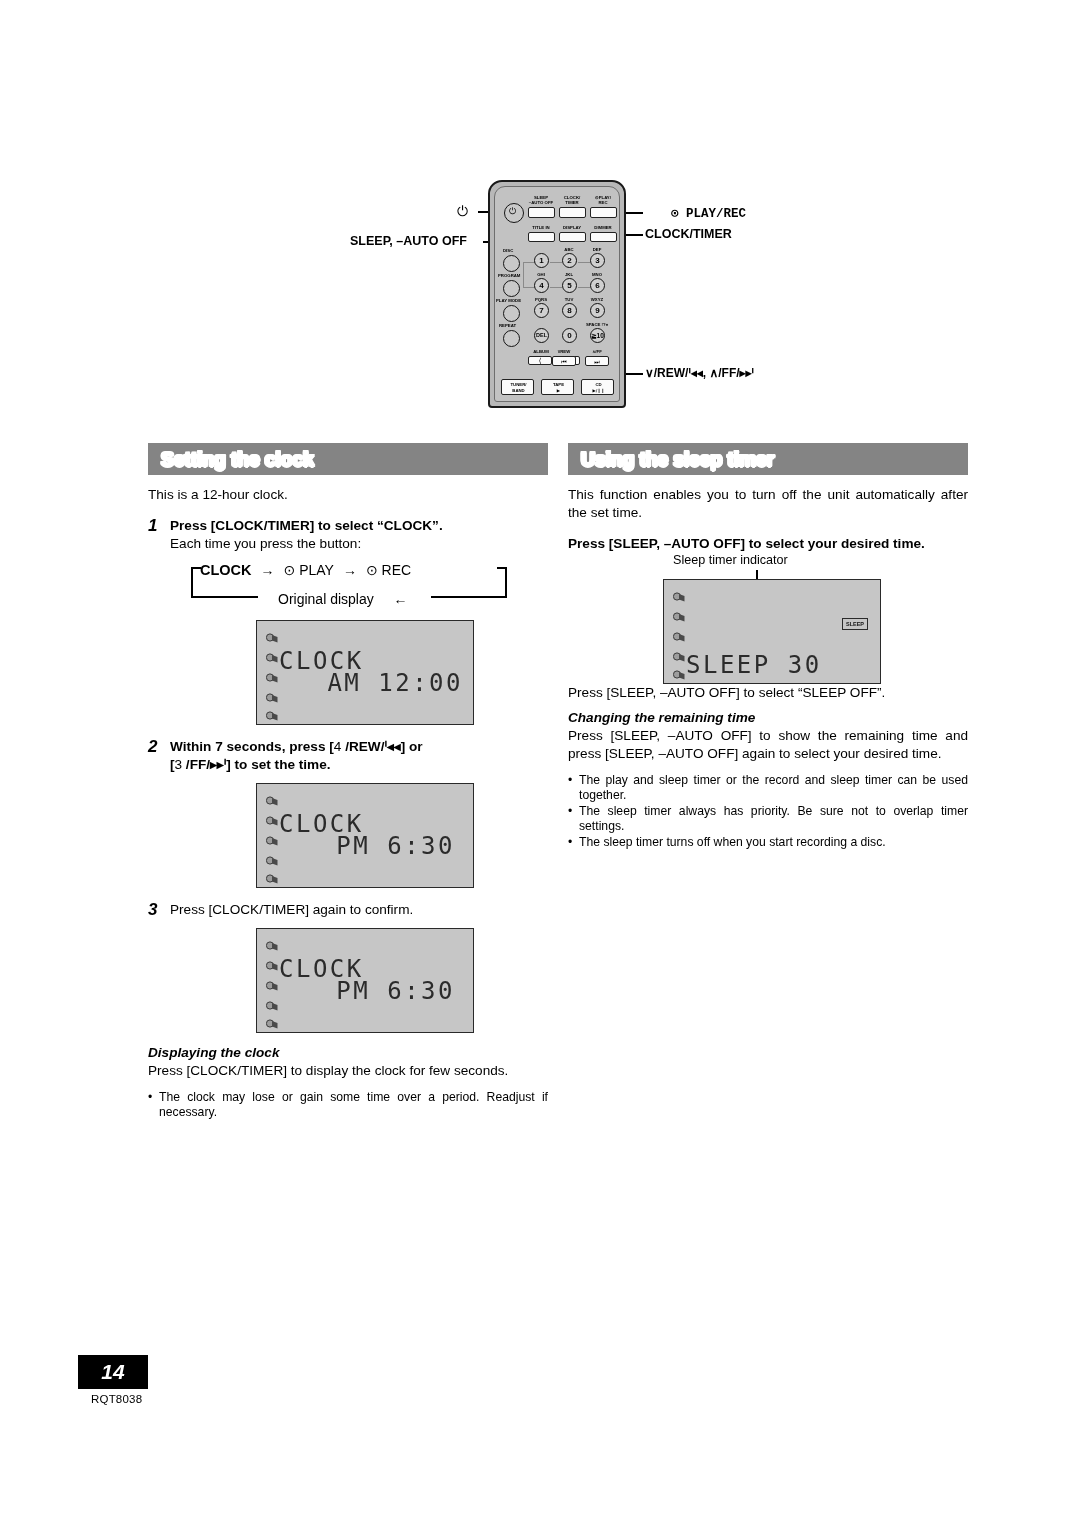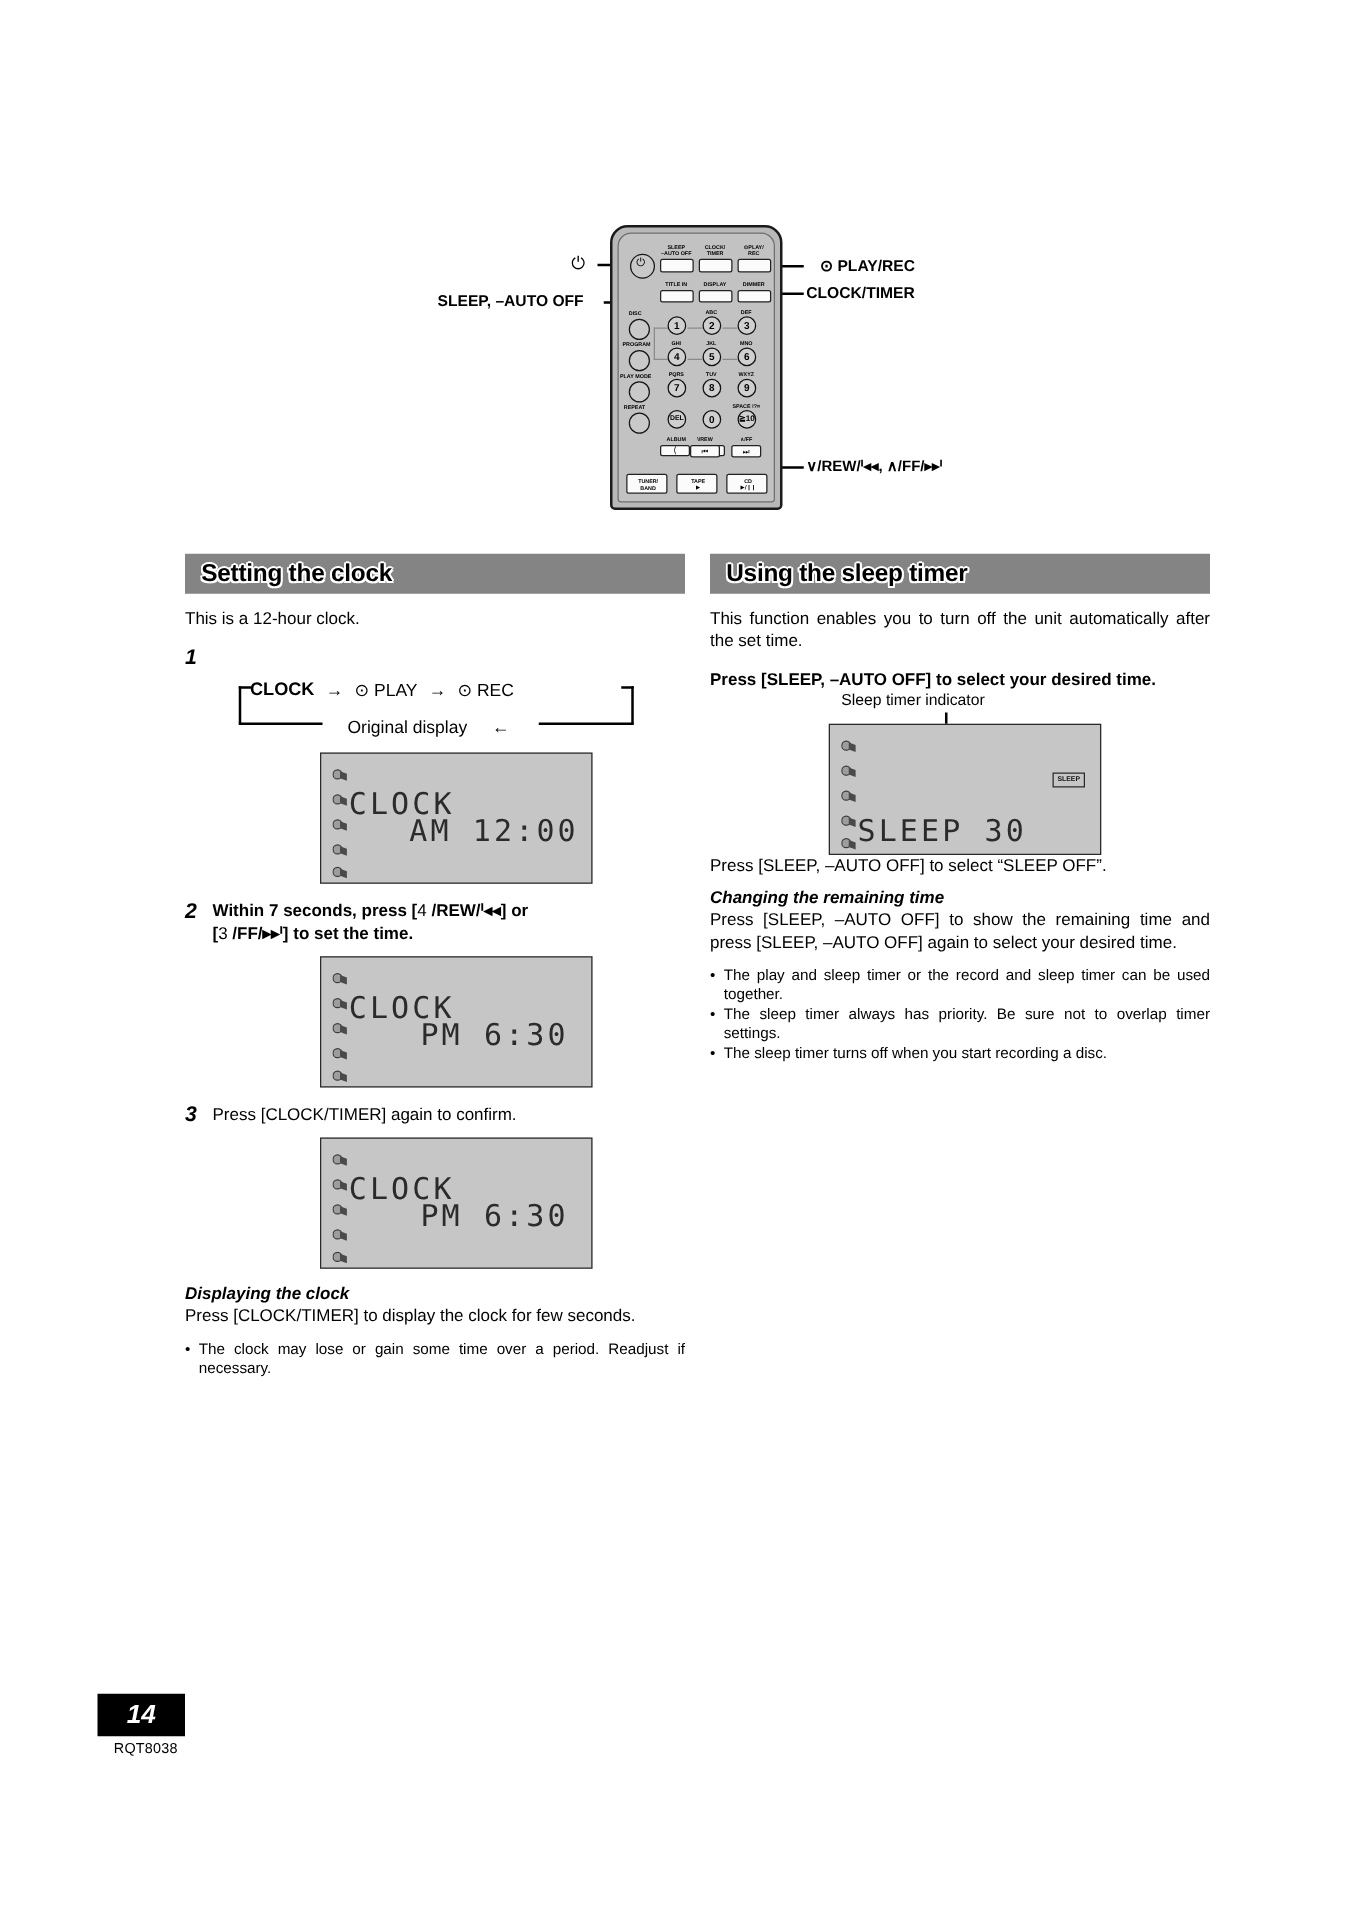--- a/index.html
+++ b/index.html
@@ -58,21 +58,21 @@
 
   
   #col-left  { position:absolute; left:148px; top:443px; width:400px; }
   #col-right { position:absolute; left:568px; top:443px; width:400px; }
 
   .section-bar {
     height:32px; background:#848484; position:relative;
     display:flex; align-items:center; padding-left:13px;
   }
   .section-bar .title {
-    font-size:19.5px; font-weight:bold; color:#000000;
+    font-size:19.5px; font-weight:bold; color:#ffffff;
     text-shadow:
       -1.4px -1.4px 0 #fff, 1.4px -1.4px 0 #fff,
       -1.4px  1.4px 0 #fff, 1.4px  1.4px 0 #fff,
        0 -1.5px 0 #fff, 0 1.5px 0 #fff,
       -1.5px 0 0 #fff, 1.5px 0 0 #fff;
     letter-spacing:-0.2px;
   }
 
   .body-text { font-size:13.6px; line-height:18px; margin-top:11px; }
   .body-text.just { text-align:justify; }
@@ -156,21 +156,21 @@
 
 <div id="remote-figure">
 
   <span class="power-glyph" style="left:457px; top:48px;">⏻</span>
   <div class="callout-line" style="left:478px; top:56px; width:24px; height:2px;"></div>
 
   <span class="callout-txt" style="left:350px; top:79px;">SLEEP, –AUTO OFF</span>
   <div class="callout-line" style="left:483px; top:86px; width:27px; height:2px;"></div>
   <div class="callout-line" style="left:509px; top:60px; width:2px; height:27px;"></div>
 
-  <span class="callout-txt" style="left:656px; top:50px;">⊙ PLAY/REC</span>
+  <span class="callout-txt" style="left:671px; top:50px;font-family:Liberation Mono, monospace;">⊙ PLAY/REC</span>
   <div class="callout-line" style="left:616px; top:57px; width:27px; height:2px;"></div>
 
   <span class="callout-txt" style="left:645px; top:72px;">CLOCK/TIMER</span>
   <div class="callout-line" style="left:572px; top:79px; width:71px; height:2px;"></div>
   <div class="callout-line" style="left:571px; top:60px; width:2px; height:20px;"></div>
 
   <span class="callout-txt small" style="left:645px; top:211px;">∨/REW/ᑊ◂◂,  ∧/FF/▸▸ᑊ</span>
   <div class="callout-line" style="left:553px; top:218px; width:90px; height:2px;"></div>
   <div class="callout-line" style="left:551px; top:198px; width:2px; height:21px;"></div>
   <div class="callout-line" style="left:587px; top:198px; width:2px; height:21px;"></div>
@@ -293,20 +293,24 @@
 <div id="col-left">
 
   <div class="section-bar">
     <span class="title">Setting the clock</span>
   </div>
 
   <div class="body-text">This is a 12-hour clock.</div>
 
   <div class="step">
     <div class="step-num">1</div>
+    <div class="step-body">
+      <div class="hdr">Press [CLOCK/TIMER] to select “CLOCK”.</div>
+      <div>Each time you press the button:</div>
+    </div>
   </div>
 
   <div class="cycle">
     <div class="cycle-row1">
       <span class="b">CLOCK</span>
       <span>→</span>
       <span>⊙ PLAY</span>
       <span>→</span>
       <span>⊙ REC</span>
     </div>

